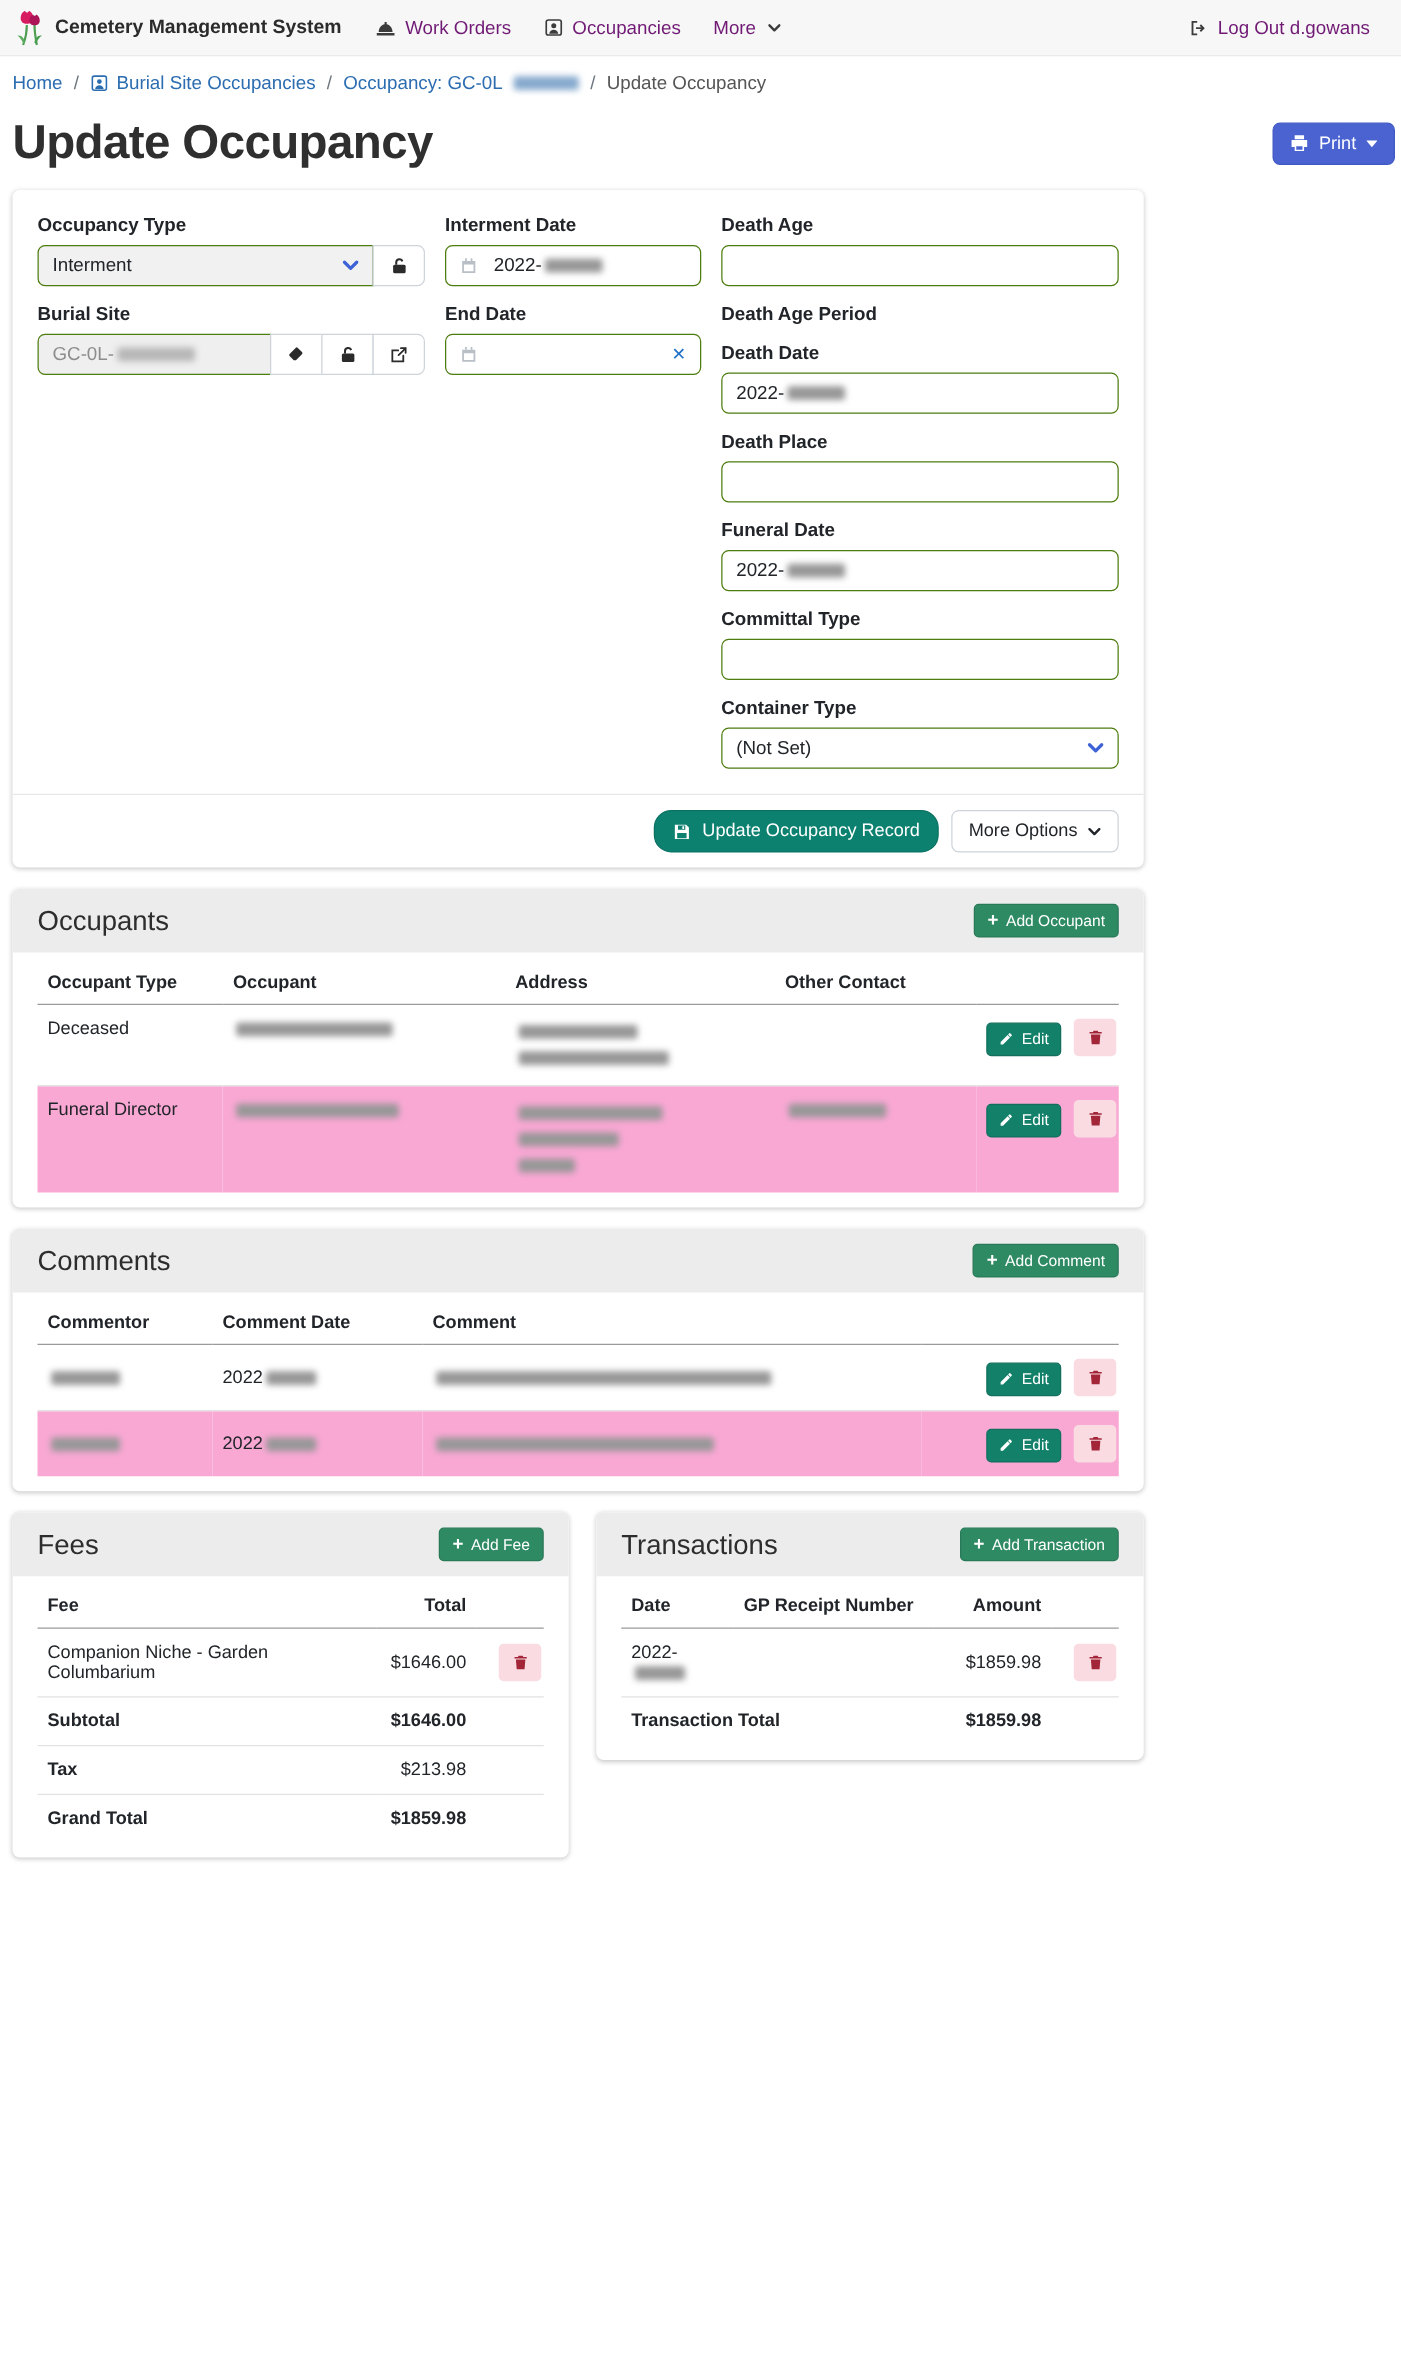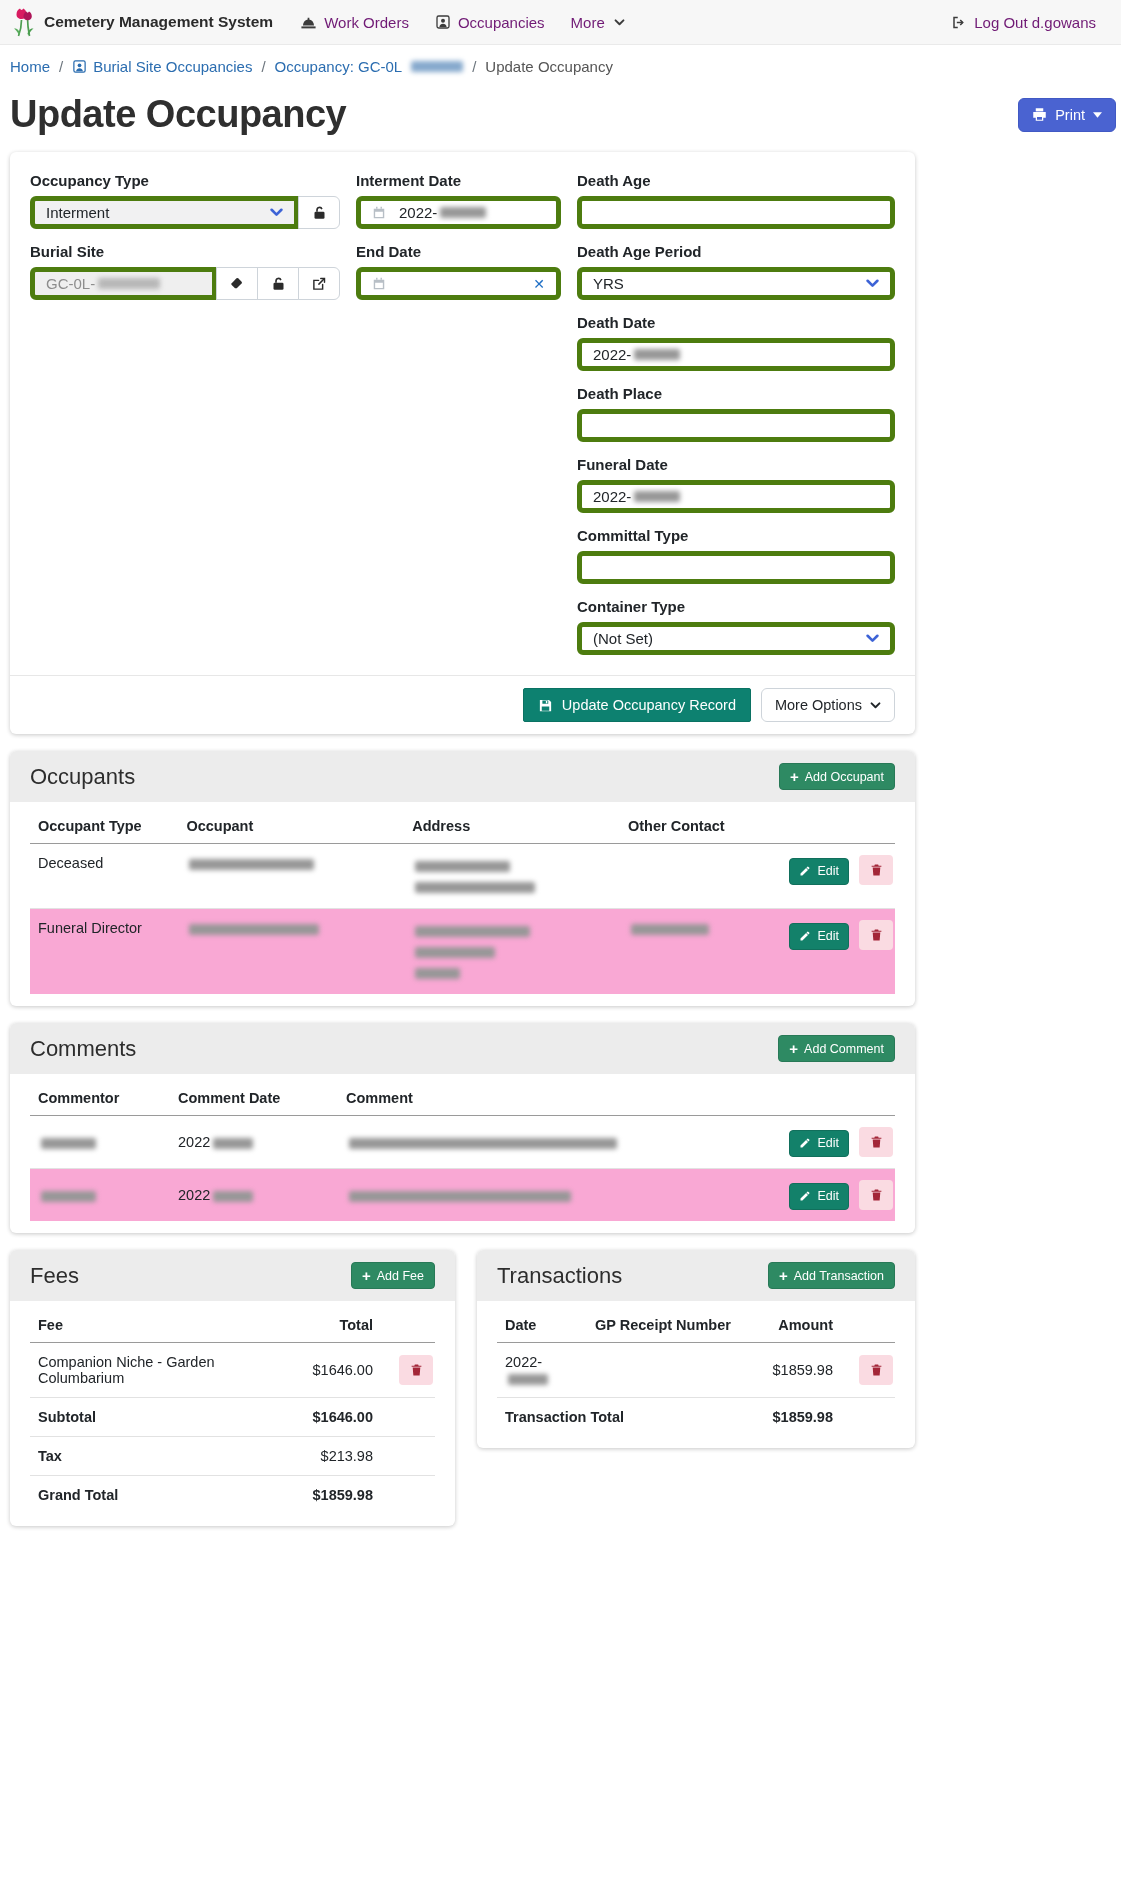--- a/index.html
+++ b/index.html
@@ -48,42 +48,42 @@
   }
   .card-title { font-size: 22px; font-weight: 400; color: #2d2d2d; }
   .card-body { padding: 6px 20px 12px 20px; }
 
   
   .form-card { padding: 20px 20px 0 20px; }
   .form-grid { display: grid; grid-template-columns: 310px 205px 318px; column-gap: 16px; align-items: start; }
   .field { margin-bottom: 14px; }
   .field label { display: block; font-weight: 700; font-size: 15px; margin-bottom: 7px; color: #212529; }
   .ctl {
-    height: 33px; border: 5px solid #4d7c0f; border-radius: 6px; background: #fff;
+    height: 33px; border: 1px solid #4d7c0f; border-radius: 6px; background: #fff;
     display: flex; align-items: center; padding: 4px 11px; font-size: 15px; color: #212529;
   }
   .ctl.select { justify-content: space-between; cursor: pointer; }
   .ctl.select .chev-blue { color: #3d63d6; }
   .ctl.gray { background: #f1f1f2; }
   .ctl.disabled { background: #efefef; color: #8d8d8d; }
   .input-group { display: flex; }
   .input-group .ctl { flex: 1; border-radius: 6px 0 0 6px; }
   .group-btn {
     width: 42px; height: 33px; background: #fff; border: 1px solid #ced4da; margin-left: -1px;
     display: inline-flex; align-items: center; justify-content: center; color: #2b2b2b; cursor: pointer;
   }
   .group-btn:last-child { border-radius: 0 6px 6px 0; }
   .ctl .cal { color: #b8bfc6; margin-right: 13px; }
   .ctl .clear-x { margin-left: auto; color: #1f6fc5; font-weight: 700; font-size: 14px; cursor: pointer; }
   .card-actions {
     border-top: 1px solid #e7e7e7; margin: 6px -20px 0 -20px; padding: 12px 20px;
     display: flex; justify-content: flex-end; gap: 10px;
   }
   .btn-submit {
-    background: #0d8170; border: 1px solid #0b7263; color: #fff; border-radius: 2px; height: 34px;
+    background: #0d8170; border: 1px solid #0b7263; color: #fff; border-radius: 14px; height: 34px;
     padding: 0 14px; display: inline-flex; align-items: center; gap: 9px; font-size: 14.5px; cursor: pointer; font-family: inherit;
   }
   .btn-outline {
     background: #fff; border: 1px solid #ced4da; color: #212529; border-radius: 6px; height: 34px;
     padding: 0 13px; display: inline-flex; align-items: center; gap: 8px; font-size: 14.5px; cursor: pointer; font-family: inherit;
   }
 
   
   .btn-add {
     background: #2e8a63; border: 1px solid #287957; color: #fff; border-radius: 4px; height: 27px;
@@ -317,28 +317,20 @@
         </div>
       </div>
 
       <div>
         <div class="field">
           <label>Death Age</label>
           <div class="ctl"></div>
         </div>
         <div class="field">
           <label>Death Age Period</label>
-          <div class="ctl select">
-            <span>YRS</span>
-            <span class="chev-blue">
-              <svg width="13" height="9" viewBox="0 0 12 8">
-                  <path d="M1.5 1.5 L6 6 L10.5 1.5" fill="none" stroke="currentColor" stroke-width="2.4" stroke-linecap="round" stroke-linejoin="round"></path>
-                </svg>
-            </span>
-          </div>
         </div>
         <div class="field">
           <label>Death Date</label>
           <div class="ctl">
             <span>2022-</span>
             <span class="redact" style="width:46px"></span>
           </div>
         </div>
         <div class="field">
           <label>Death Place</label>

